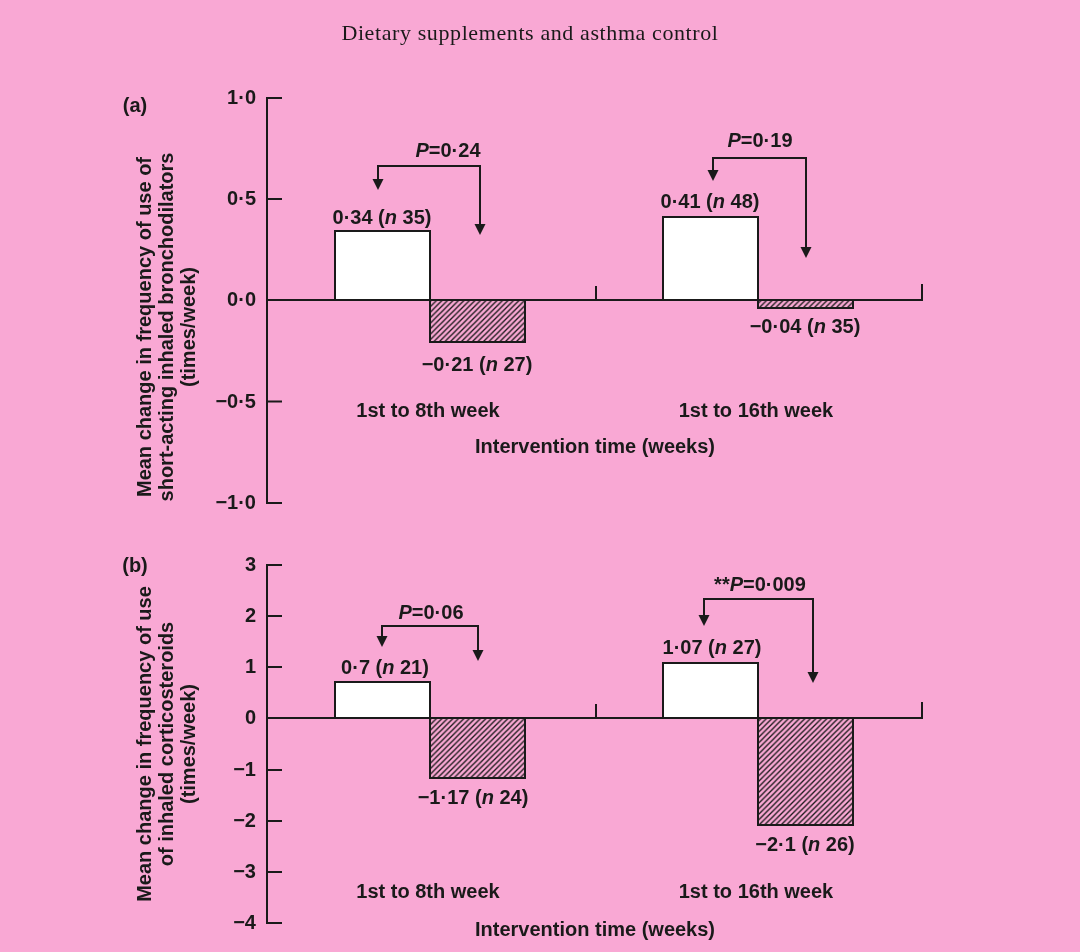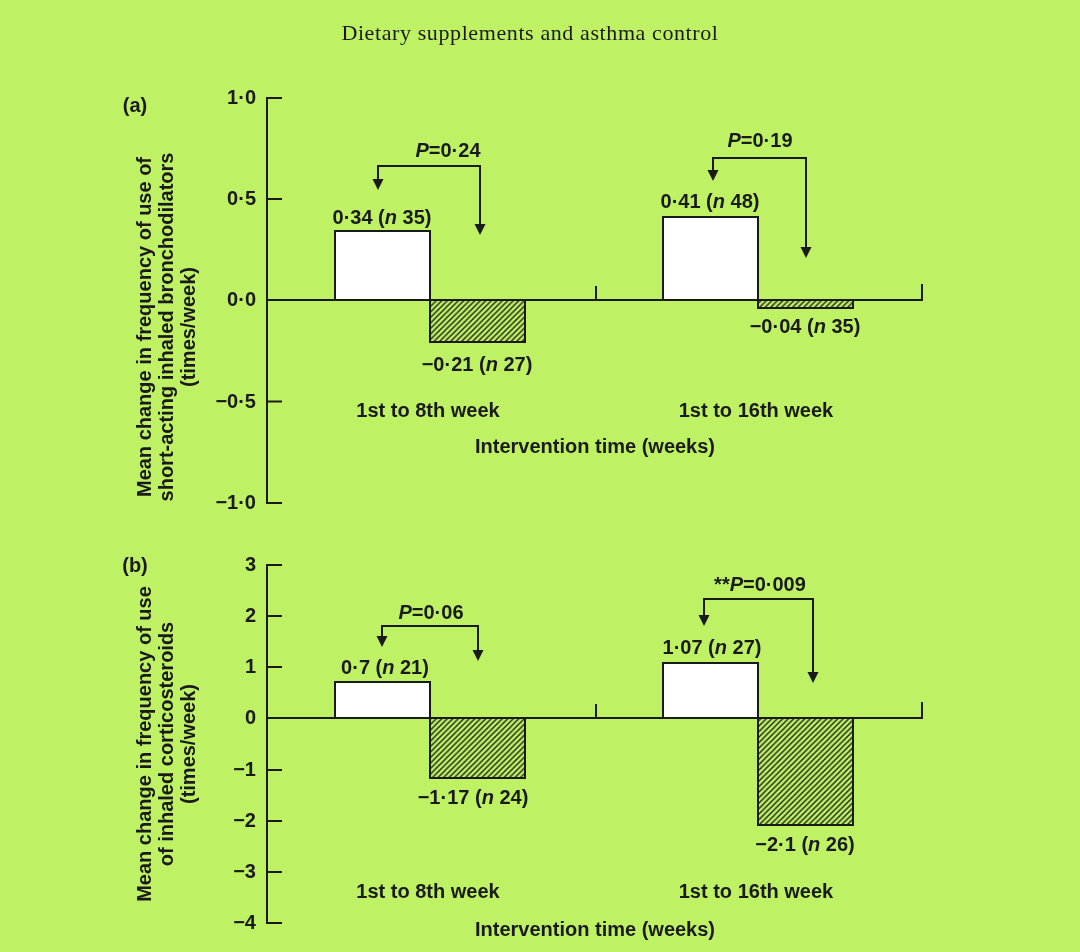--- a/index.html
+++ b/index.html
@@ -1,16 +1,16 @@
 <!DOCTYPE html>
 <html><head>
 <meta charset="utf-8">
 <style>
   html, body { margin:0; padding:0; background:#ffffff; }
-  .fig { position:relative; width:1080px; height:952px; background:#bef264; overflow:hidden; }
+  .fig { position:relative; width:1080px; height:952px; background:#f9a8d4; overflow:hidden; }
   svg { display:block; }
   text {
     font-family:"Liberation Sans", sans-serif;
     font-size:20px;
     font-weight:600;
     fill:#1a1a1a;
   }
   .title {
     font-family:"Liberation Serif", serif;
     font-size:22px;

